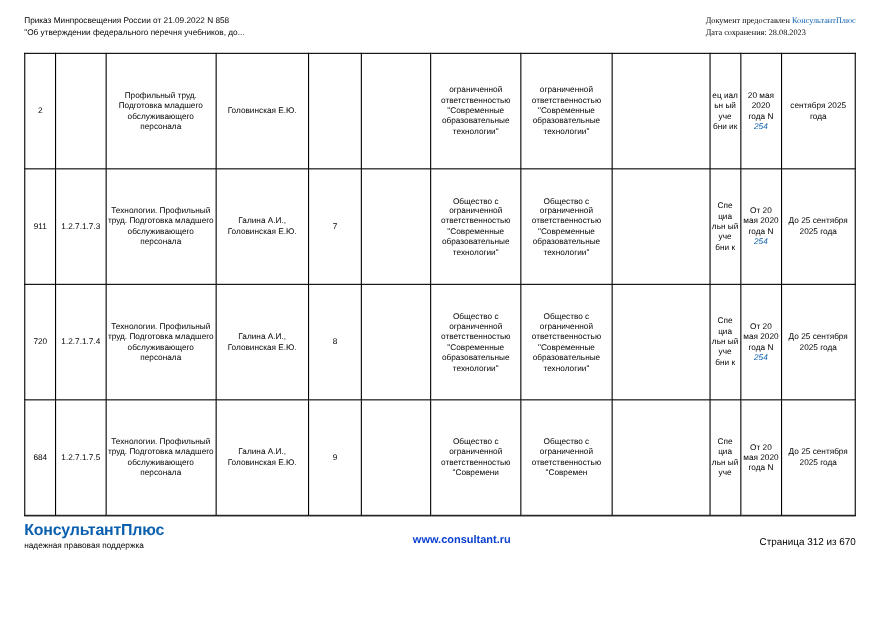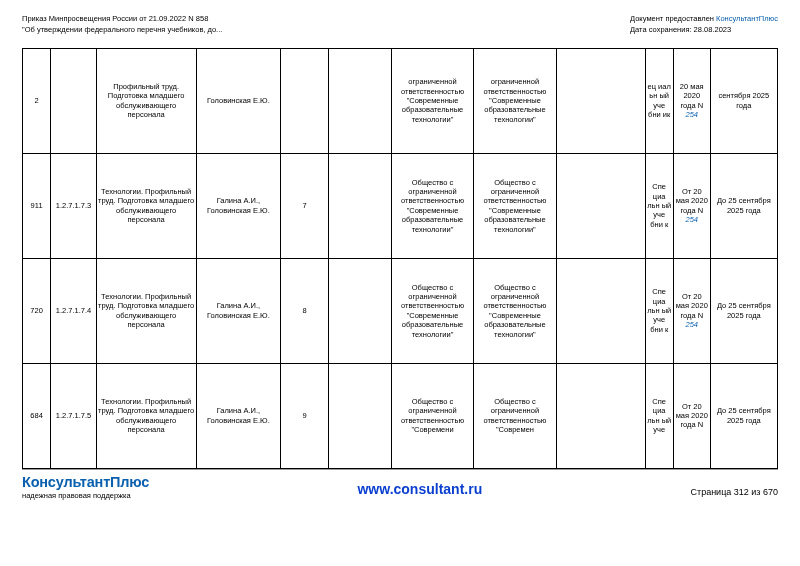--- a/index.html
+++ b/index.html
@@ -29,20 +29,21 @@
     align-items: flex-start;
     font-size: 7.5px;
     line-height: 1.45;
   }
   .doc-header-left {
     max-width: 430px;
   }
   .doc-header-right {
     text-align: left;
     white-space: nowrap;
+    font-family: Liberation Serif, serif;
   }
   .hdr-line {
     white-space: nowrap;
   }
   .kplus-inline {
     color: #0a5fae;
   }
 
   
   .table-wrap {
@@ -94,21 +95,21 @@
     font-weight: bold;
     letter-spacing: -0.2px;
   }
   .footer-left .brand .b1 { color: #0a5fae; }
   .footer-left .tagline {
     font-size: 7.5px;
     color: #000000;
     margin-top: 1px;
   }
   .footer-center {
-    font-size: 14px;
+    font-size: 10px;
     font-weight: bold;
     color: #0a3fd0;
     padding-bottom: 3px;
     margin-top: 24px;
   }
   .footer-right {
     font-size: 9px;
     padding-bottom: 3px;
   }
   .hr-top {

